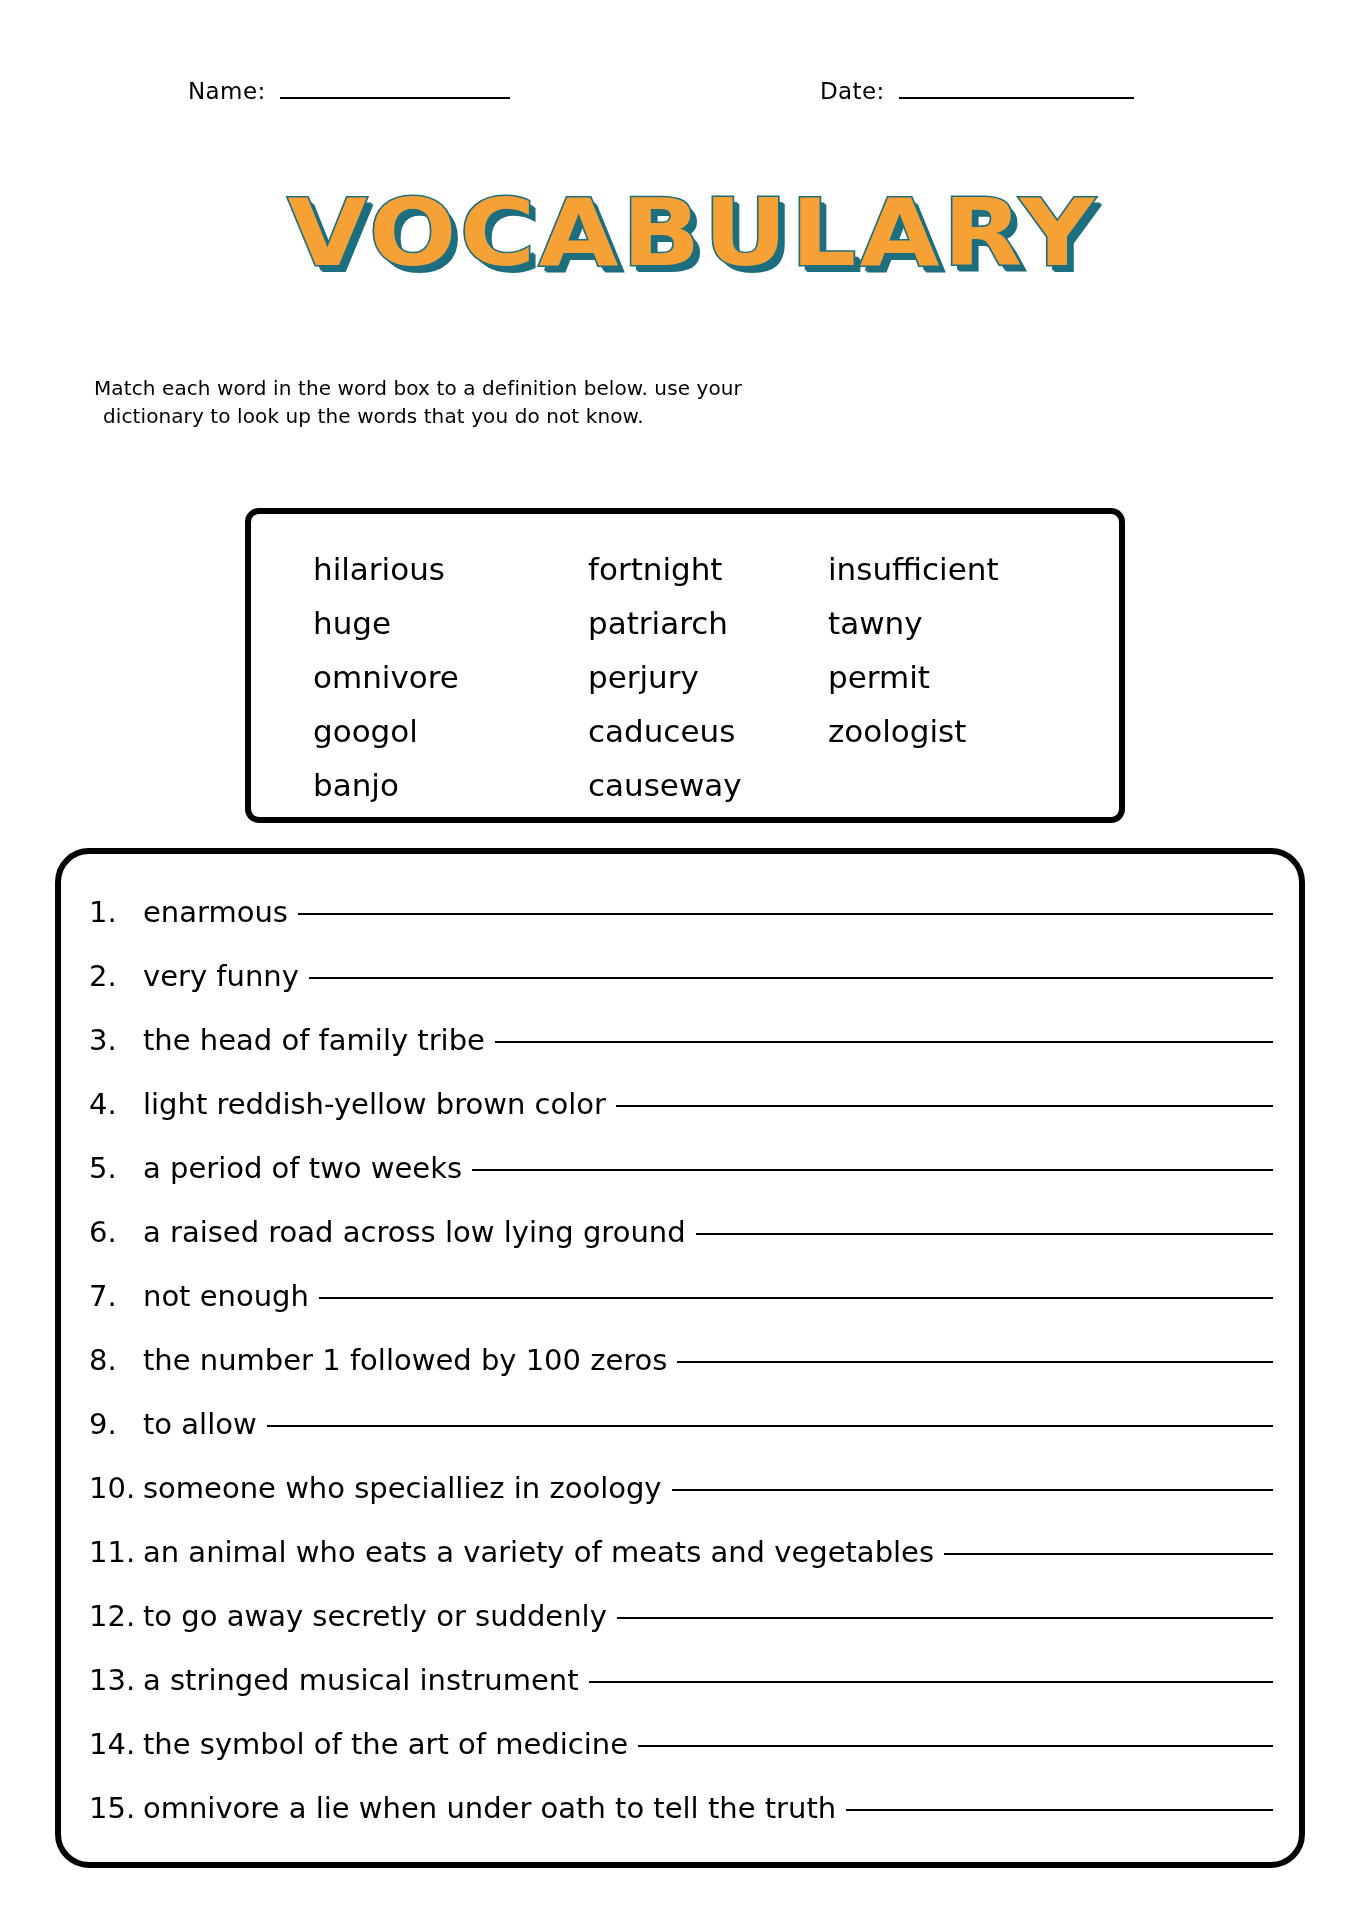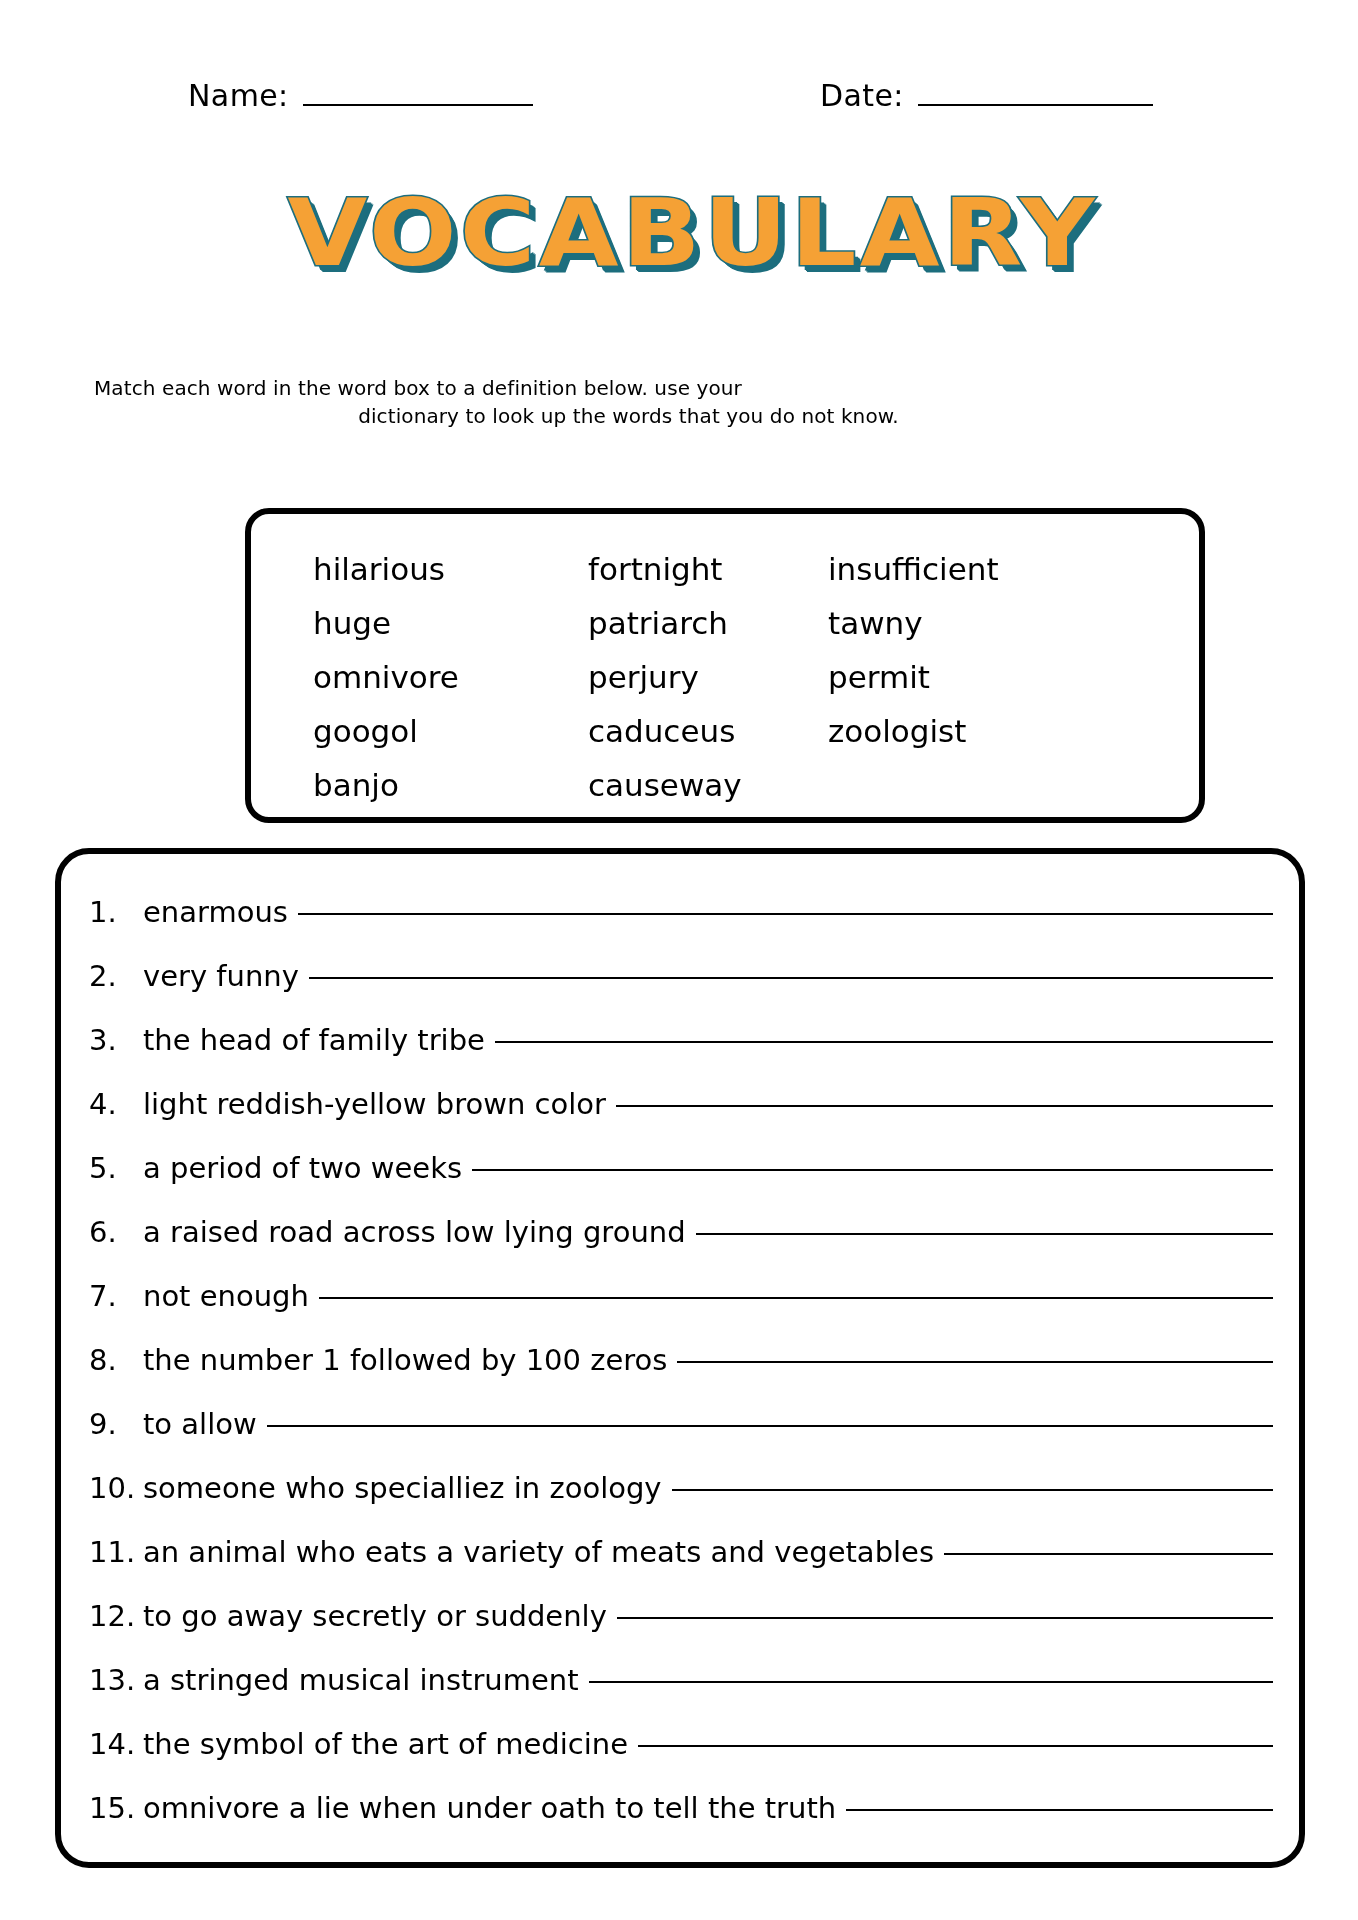--- a/index.html
+++ b/index.html
@@ -35,21 +35,21 @@
     position: absolute;
     display: flex;
     align-items: baseline;
     font-size: 30px;
     letter-spacing: 0.4px;
     white-space: nowrap;
   }
   .field-name { left: 188px; }
   .field-date { left: 820px; }
   .field-label {
-    font-size: 30px;
+    font-size: 23px;
     font-family: "DejaVu Sans", sans-serif;
     font-weight: 400;
   }
   .field-blank {
     display: inline-block;
     margin-left: 14px;
     border-bottom: 2.5px solid #000;
     height: 1px;
   }
   .blank-name { width: 230px; }
@@ -86,31 +86,31 @@
   .instructions {
     position: absolute;
     top: 374px;
     left: 94px;
     width: 1060px;
     font-family: "DejaVu Sans", sans-serif;
     font-size: 20px;
     line-height: 1.42;
     letter-spacing: 0.1px;
   }
-  .instructions .line2 { display: block; padding-left: 9px; text-align: center; }
+  .instructions .line2 { display: block; padding-left: 9px; }
 
   
   .word-box {
     position: absolute;
     top: 508px;
     left: 245px;
-    width: 960px;
+    width: 880px;
     height: 315px;
     border: 6px solid #000;
-    border-radius: 24px;
+    border-radius: 14px;
     box-sizing: border-box;
     background: #fff;
   }
   .word-grid {
     position: absolute;
     top: 28px;
     left: 62px;
     display: grid;
     grid-template-columns: 275px 240px 230px;
     grid-auto-rows: 54px;

